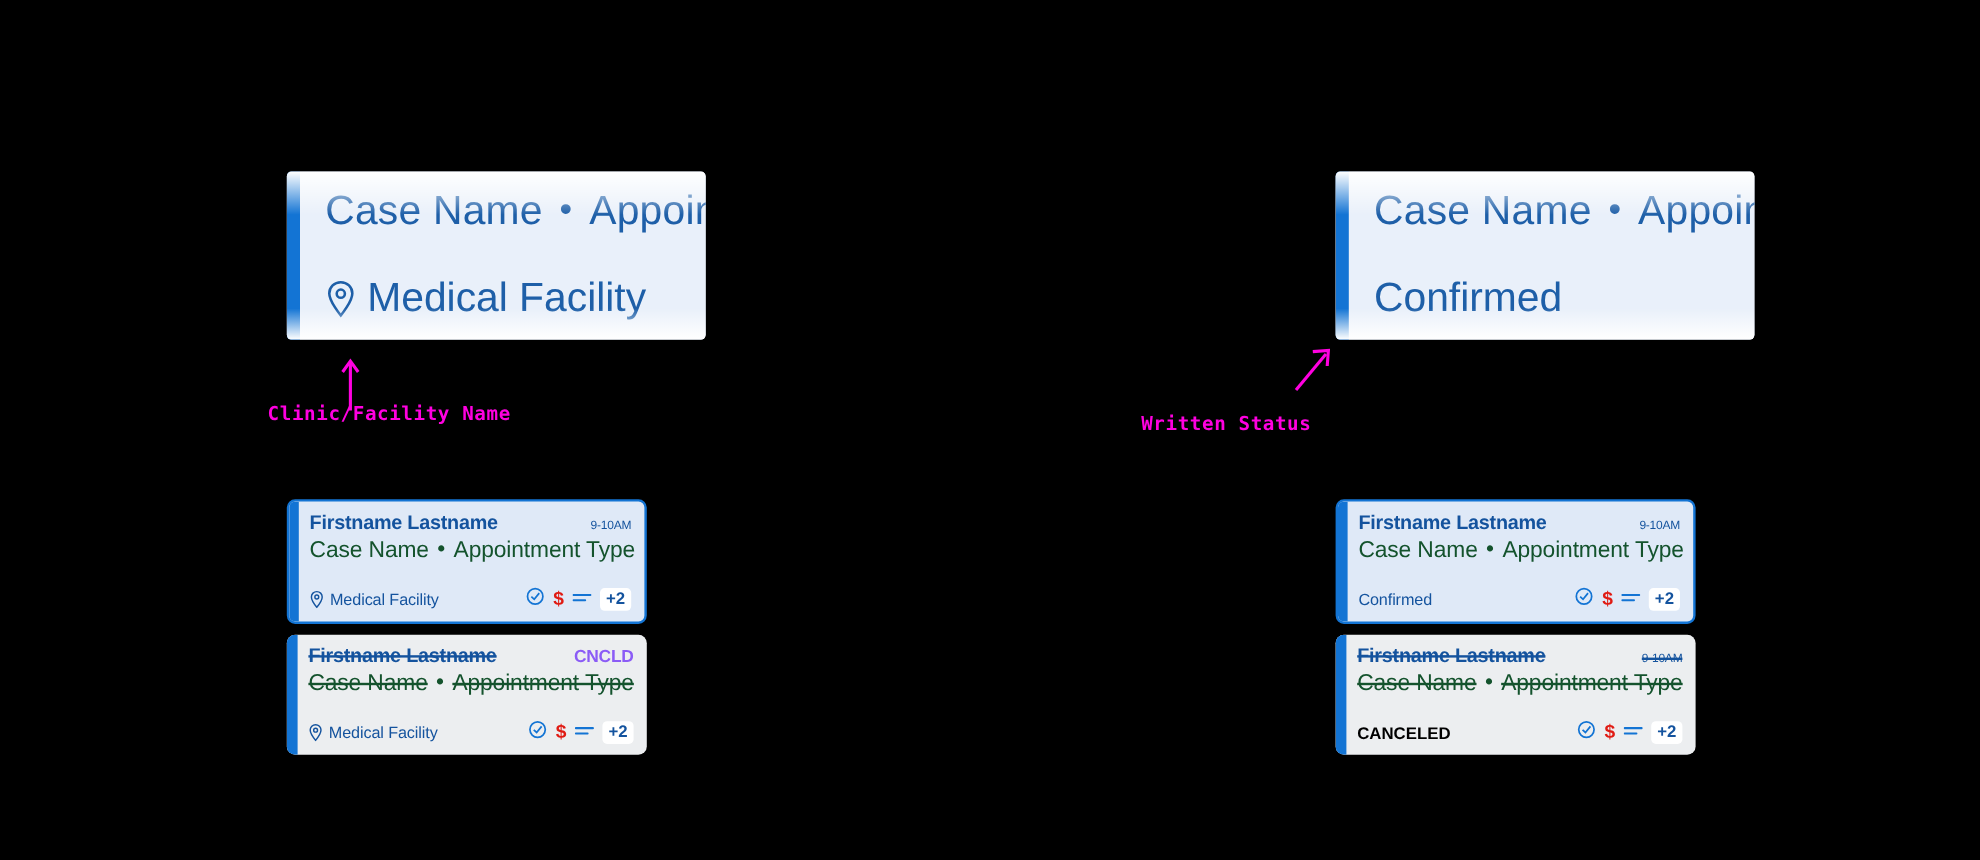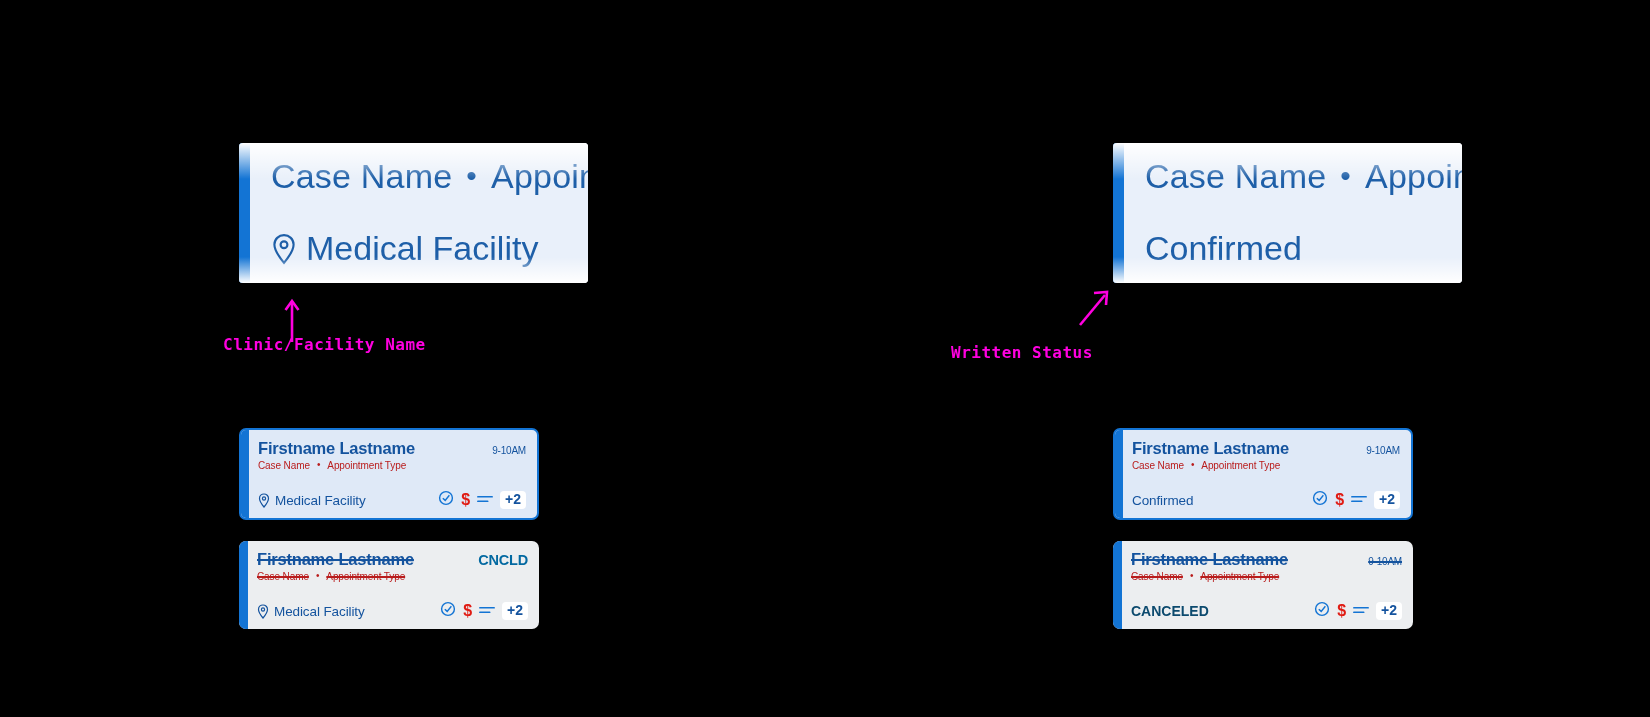--- a/index.html
+++ b/index.html
@@ -91,21 +91,20 @@
   
   .card{
     position:absolute;
     width:300px;
     background:#dfe9f7;
     border:2px solid #1374d4;
     border-radius:7px;
     box-sizing:border-box;
     overflow:hidden;
     box-shadow:0 2px 6px rgba(0,0,0,.5);
-    margin-top:12px;
   }
   .card.cancel{
     background:#eceef0;
     border:none;
     border-radius:7px;
   }
   .card .bar{
     position:absolute;left:0;top:0;bottom:0;width:8px;
     background:#1374d4;
   }
@@ -121,35 +120,35 @@
     display:flex;align-items:baseline;justify-content:space-between;
     gap:10px;
   }
   .name{
     font-size:16.5px;font-weight:bold;color:#14539e;
     white-space:nowrap;letter-spacing:-.2px;
   }
   .time{
     font-size:10px;color:#14539e;white-space:nowrap;letter-spacing:-.2px;
   }
-  .time.cncld{color:#0369a1;font-weight:bold;font-size:14.5px;text-align:right;}
+  .time.cncld{color:#8b5cf6;font-weight:bold;font-size:14.5px;text-align:right;}
   .subline{
     margin-top:2px;
-    font-size:10px;color:#b91c1c;white-space:nowrap;letter-spacing:-.1px;
+    font-size:19px;color:#14532d;white-space:nowrap;letter-spacing:-.1px;
   }
   .subline .sdot{display:inline-block;margin:0 7px;position:relative;top:-1px;}
   .row-bot{
     margin-top:19px;
     display:flex;align-items:center;justify-content:space-between;
   }
   .place{
     display:flex;align-items:center;gap:5px;
     font-size:13.5px;color:#14539e;white-space:nowrap;letter-spacing:-.1px;
   }
-  .place.canceled-txt{color:#0c4a6e;font-weight:bold;font-size:14px;letter-spacing:0;}
+  .place.canceled-txt{color:#000000;font-weight:bold;font-size:14px;letter-spacing:0;}
   .icons{
     display:flex;align-items:center;gap:7px;
   }
   .dollar{
     color:#e01b13;font-weight:bold;font-size:16px;line-height:1;
   }
   .plus2{
     background:#ffffff;border-radius:4px;
     color:#14539e;font-weight:bold;font-size:14px;
     padding:1px 5px 2px 5px;line-height:1.1;

